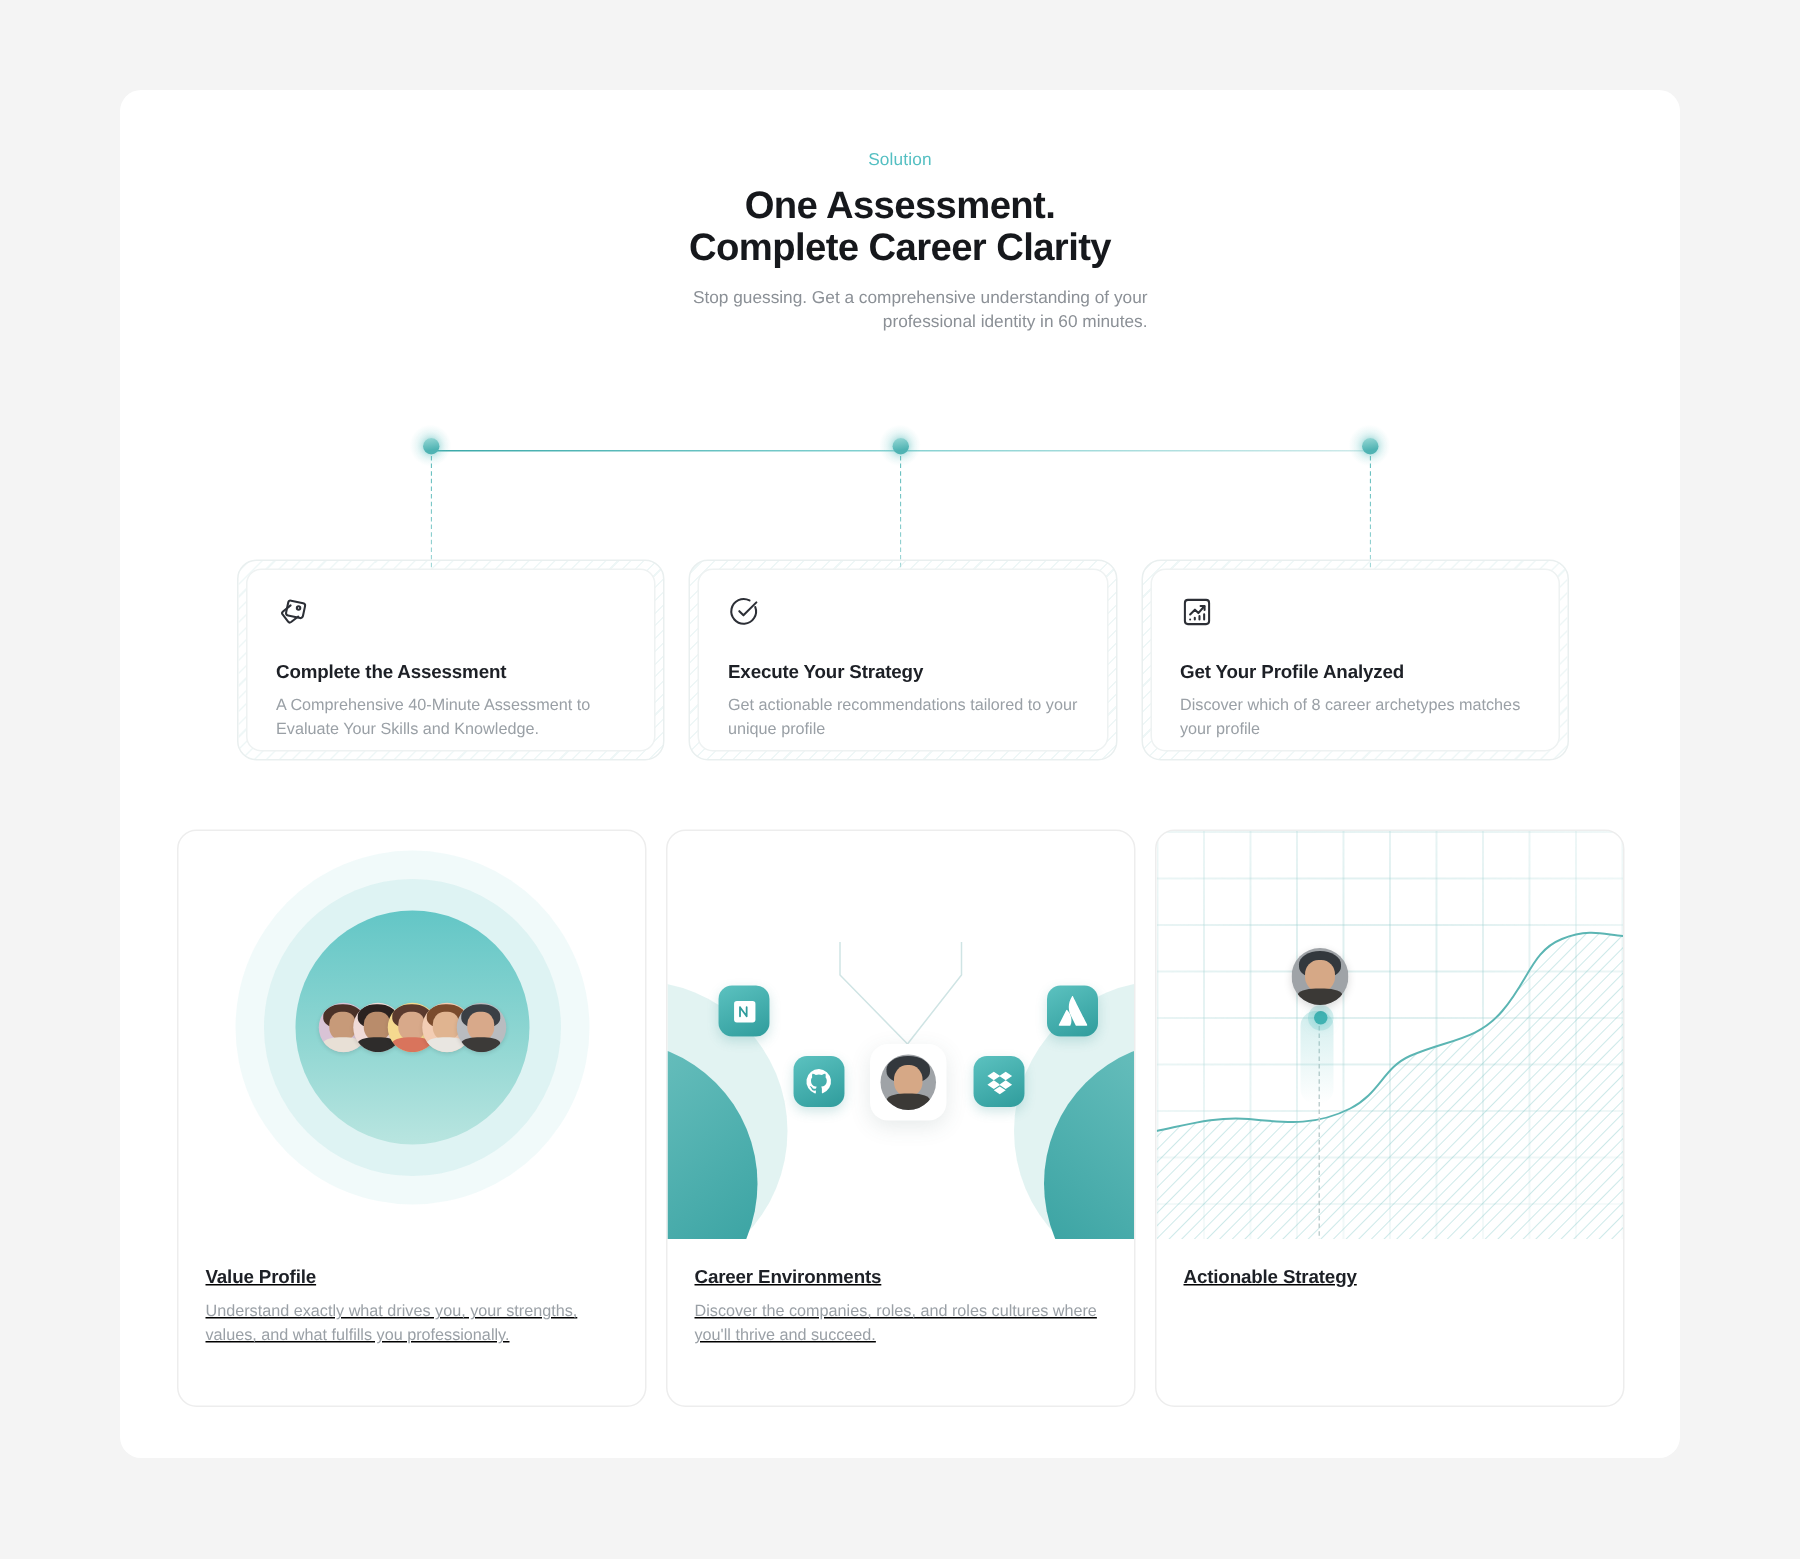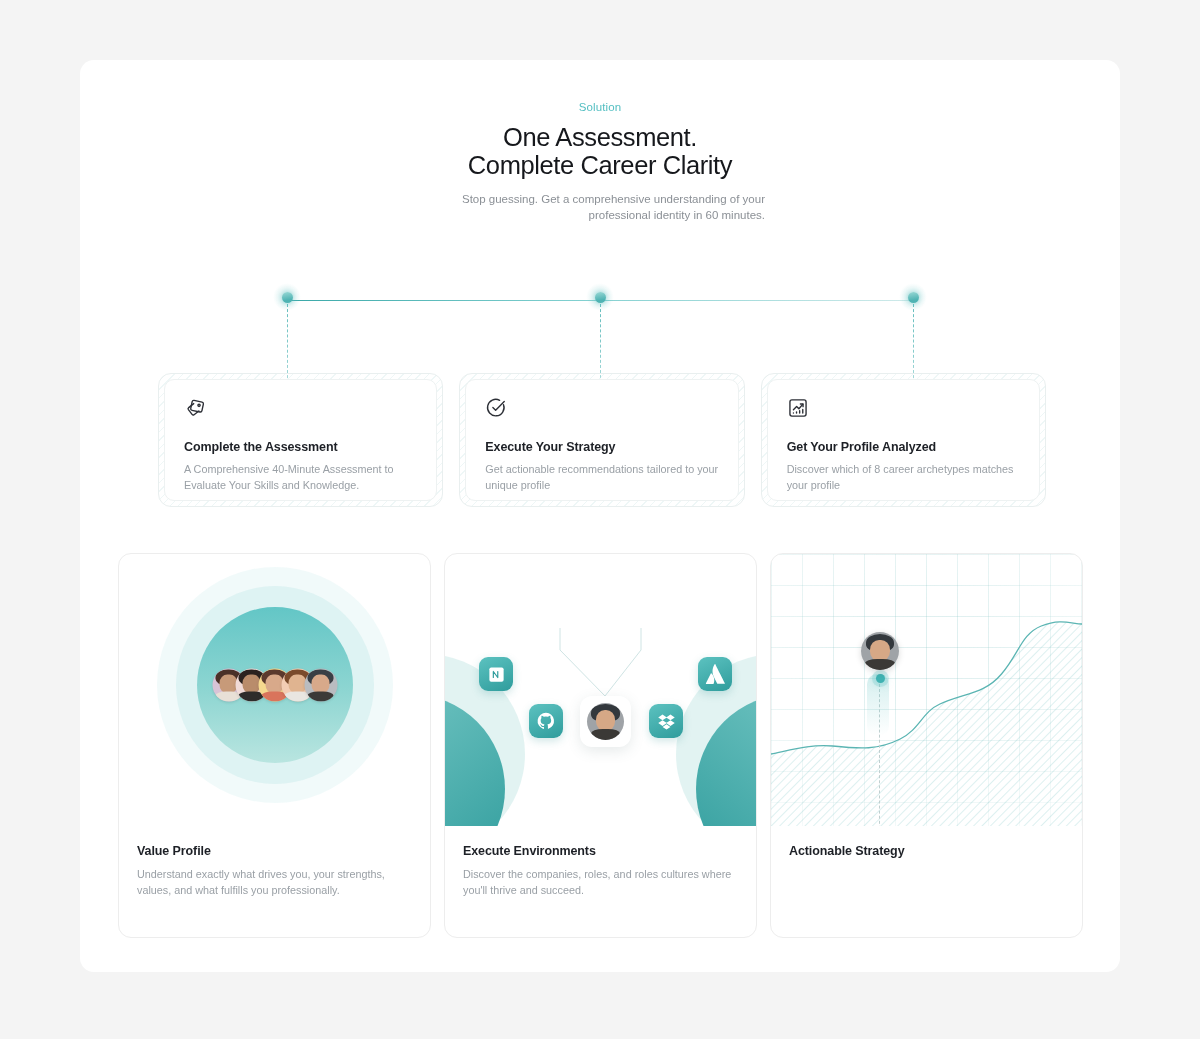--- a/index.html
+++ b/index.html
@@ -25,21 +25,21 @@
     text-align: center;
     color: #54bfc2;
     font-size: 11.5px;
     letter-spacing: .1px;
     padding-top: 41px;
   }
   .headline {
     text-align: center;
     color: #16181c;
     font-size: 25.5px;
-    font-weight: 400;
+    font-weight: 700;
     line-height: 28px;
     letter-spacing: -0.4px;
     margin-top: 10px;
   }
   .subhead {
     text-align: right;
     color: #8b9096;
     font-size: 11.5px;
     line-height: 16px;
     margin: 12px auto 0;
@@ -124,20 +124,21 @@
     width: 965px; height: 385px;
     display: flex; gap: 13px;
   }
   .feature {
     flex: 1;
     border: 1px solid #ededed;
     border-radius: 13px;
     background: #fff;
     overflow: hidden;
     position: relative;
+    text-decoration: underline;
   }
   .fig {
     position: relative;
     height: 272px;
     overflow: hidden;
   }
   .f-text { padding: 18px 18px 0 18px; }
   .f-title {
     font-size: 12.5px; font-weight: 600;
     color: #1d2026; letter-spacing: -0.1px;
@@ -409,21 +410,21 @@
           </svg>
         </div>
         <div class="tile" style="left:253px;top:103px">
           <svg width="20" height="20" viewBox="0 0 24 24" fill="#fff">
             <path d="M7.9 11.3a.55.55 0 0 0-.93.08L1.1 23.05a.57.57 0 0 0 .51.82h8.2a.55.55 0 0 0 .5-.31c1.77-3.66.7-9.22-2.41-12.26z"></path>
             <path d="M11.55.3c-3.3 5.23-3.08 11 -.92 15.3l3.95 7.9a.57.57 0 0 0 .51.31h8.2a.57.57 0 0 0 .51-.82S12.5.88 12.47.32a.54.54 0 0 0-.92-.02z"></path>
           </svg>
         </div>
       </div>
       <div class="f-text">
-        <div class="f-title">Execute Environments</div>
+        <div class="f-title">Career Environments</div>
         <div class="f-desc">Discover the companies, roles, and roles cultures where you'll thrive and succeed.</div>
       </div>
     </div>
 
     <div class="feature">
       <div class="fig">
         <span class="grid-bg"></span>
 
         <svg style="position:absolute;inset:0" width="100%" height="100%" viewBox="0 0 313 272" preserveAspectRatio="none">
           <defs>

